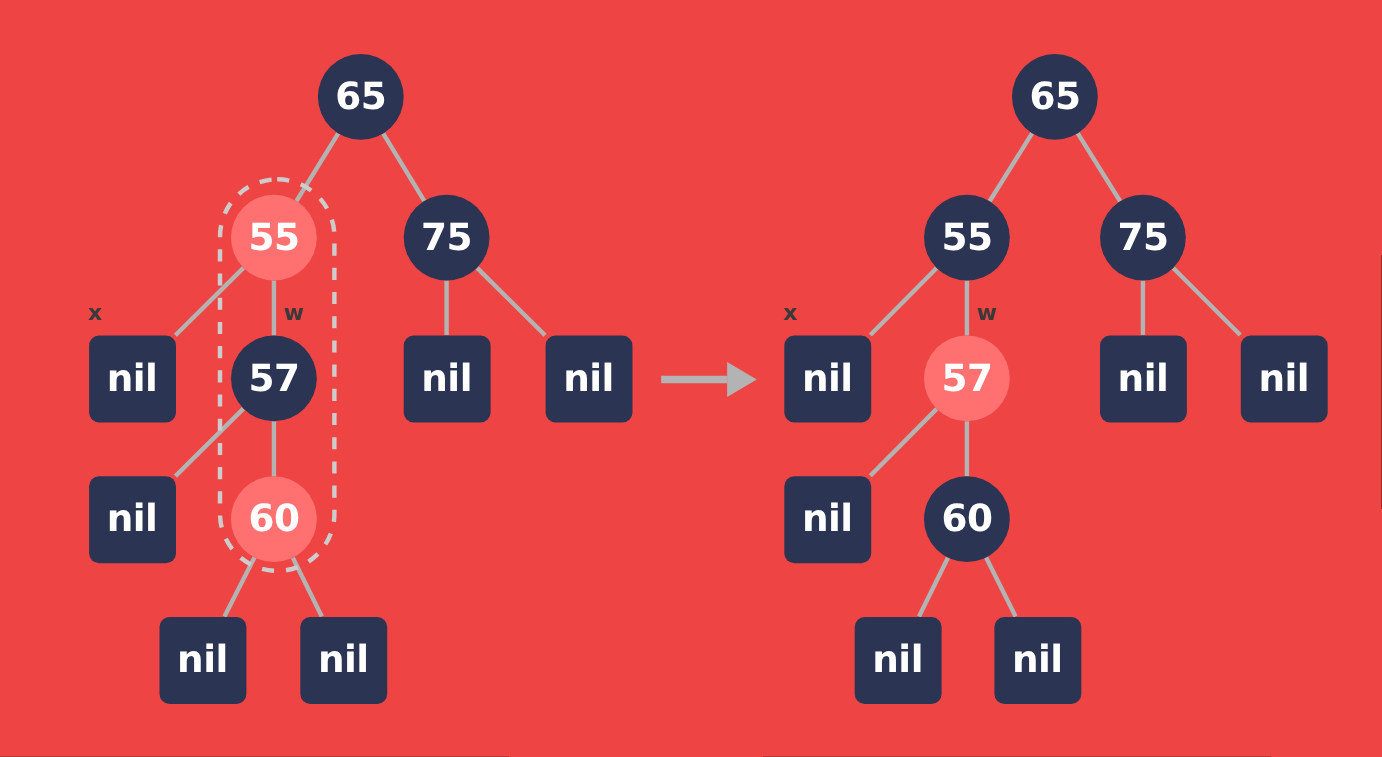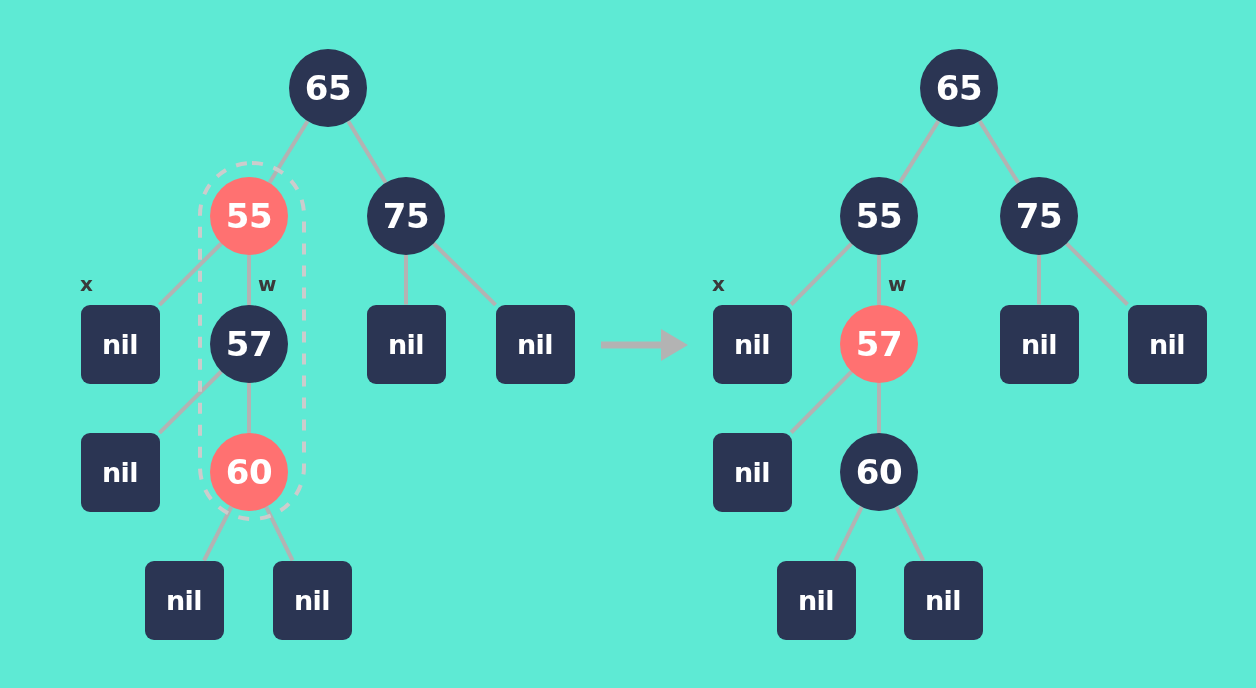--- a/index.html
+++ b/index.html
@@ -10,21 +10,21 @@
   body {
     width: 1256px;
     height: 688px;
     overflow: hidden;
     font-family: "DejaVu Sans", "Liberation Sans", sans-serif;
   }
   #stage {
     position: relative;
     width: 1256px;
     height: 688px;
-    background: #5eead4;
+    background: #ef4444;
   }
   svg.edges {
     position: absolute;
     left: 0;
     top: 0;
     width: 1256px;
     height: 688px;
     pointer-events: none;
   }
   .node {
@@ -41,21 +41,21 @@
     width: 78px;
     height: 78px;
     border-radius: 50%;
     font-size: 34px;
     letter-spacing: -0.5px;
   }
   .node.leaf {
     width: 79px;
     height: 79px;
     border-radius: 9px;
-    font-size: 27px;
+    font-size: 34px;
     letter-spacing: -0.5px;
   }
   .node.black { background: #2b3553; }
   .node.red   { background: #ff7171; }
   .marker {
     position: absolute;
     color: #3a3a3a;
     font-size: 20px;
     font-weight: bold;
     user-select: none;

